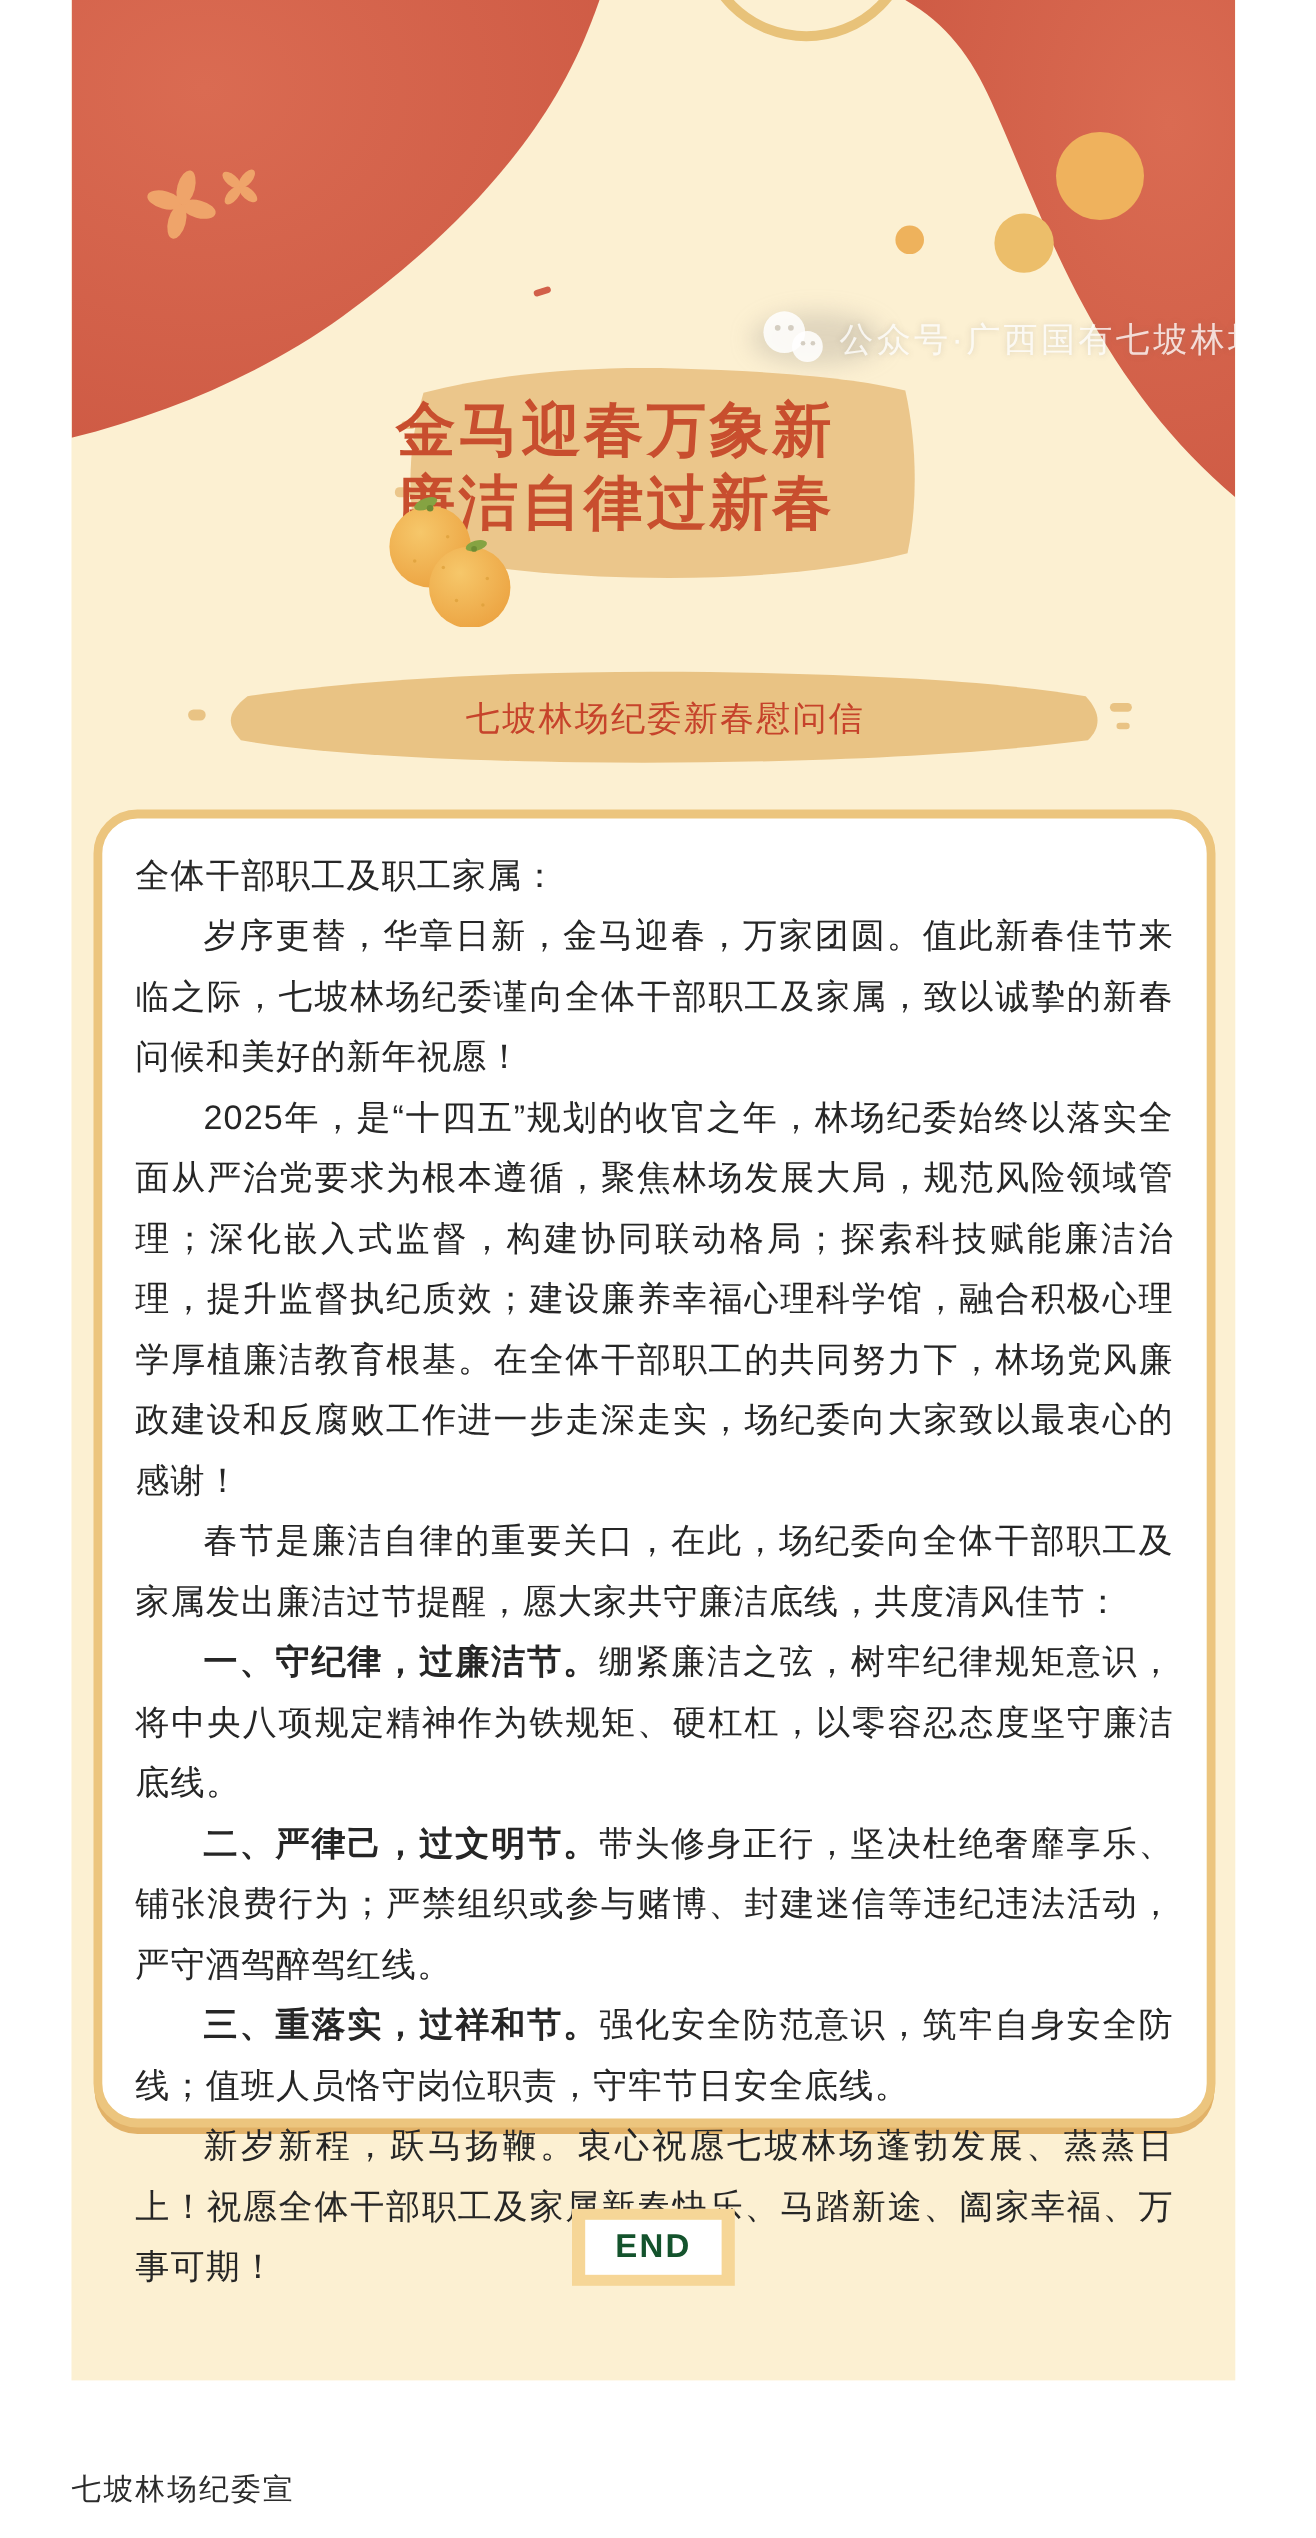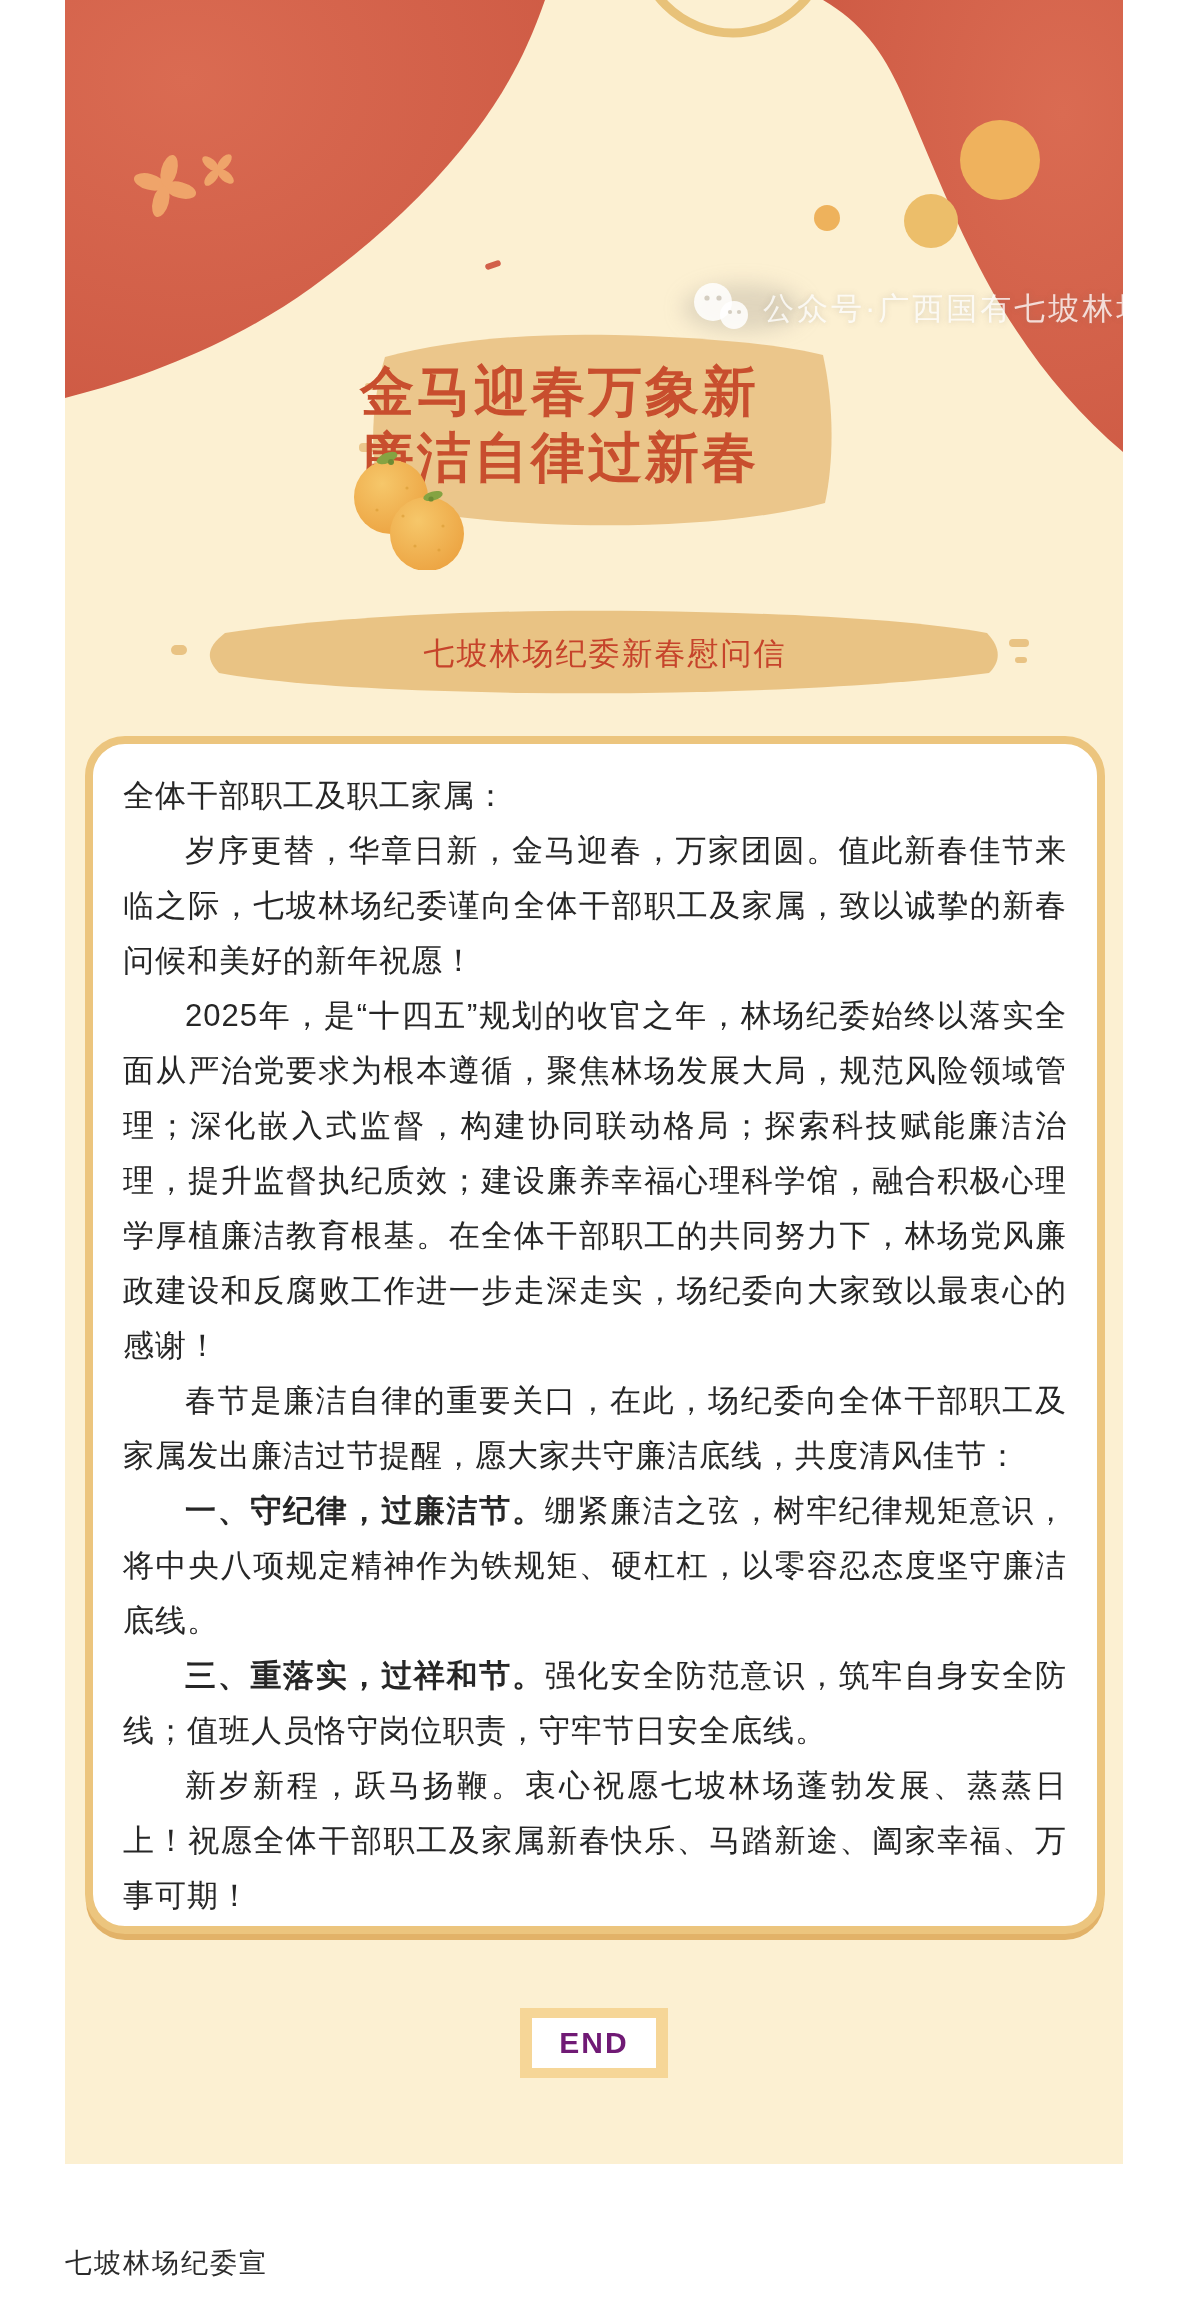--- a/index.html
+++ b/index.html
@@ -29,21 +29,21 @@
   .letter{position:absolute;left:20px;top:736px;width:1020px;height:1198px;box-sizing:border-box;
           background:#ffffff;border:8px solid #ecc57e;border-radius:40px;
           box-shadow:0 7px 0 -1px #e2b268;padding:24px 30px;}
   .letter .para{margin:0;font-size:31px;line-height:55px;color:#262626;letter-spacing:1px;text-align:justify;}
   .letter .para.indent{text-indent:2em;}
   .letter .para b{font-weight:bold;}
 
   
   .end{position:absolute;left:455px;top:2008px;width:148px;height:70px;background:#f6d697;box-sizing:border-box;padding:10px 12px;}
   .end-inner{width:100%;height:100%;background:#ffffff;display:flex;align-items:center;justify-content:center;}
-  .end-inner span{font-size:30px;font-weight:bold;color:#701a75;letter-spacing:2px;}
+  .end-inner span{font-size:30px;font-weight:bold;color:#14532d;letter-spacing:2px;}
 
   
   .footer{position:absolute;left:65px;top:2245px;font-size:27px;color:#2b2b2b;letter-spacing:2px;}
 </style>
 </head>
 <body>
 
 <div class="page">
   <div class="poster">
 
@@ -152,20 +152,21 @@
     </svg>
     <div class="banner-text">七坡林场纪委新春慰问信</div>
 
     <div class="letter">
       <div class="letter-body">
           <p class="para">全体干部职工及职工家属：</p>
           <p class="para indent">岁序更替，华章日新，金马迎春，万家团圆。值此新春佳节来临之际，七坡林场纪委谨向全体干部职工及家属，致以诚挚的新春问候和美好的新年祝愿！</p>
           <p class="para indent">2025年，是“十四五”规划的收官之年，林场纪委始终以落实全面从严治党要求为根本遵循，聚焦林场发展大局，规范风险领域管理；深化嵌入式监督，构建协同联动格局；探索科技赋能廉洁治理，提升监督执纪质效；建设廉养幸福心理科学馆，融合积极心理学厚植廉洁教育根基。在全体干部职工的共同努力下，林场党风廉政建设和反腐败工作进一步走深走实，场纪委向大家致以最衷心的感谢！</p>
           <p class="para indent">春节是廉洁自律的重要关口，在此，场纪委向全体干部职工及家属发出廉洁过节提醒，愿大家共守廉洁底线，共度清风佳节：</p>
           <p class="para indent"><b>一、守纪律，过廉洁节。</b>绷紧廉洁之弦，树牢纪律规矩意识，将中央八项规定精神作为铁规矩、硬杠杠，以零容忍态度坚守廉洁底线。</p>
+          <p class="para indent"><b>二、严律己，过文明节。</b>带头修身正行，坚决杜绝奢靡享乐、铺张浪费行为；严禁组织或参与赌博、封建迷信等违纪违法活动，严守酒驾醉驾红线。</p>
           <p class="para indent"><b>三、重落实，过祥和节。</b>强化安全防范意识，筑牢自身安全防线；值班人员恪守岗位职责，守牢节日安全底线。</p>
           <p class="para indent">新岁新程，跃马扬鞭。衷心祝愿七坡林场蓬勃发展、蒸蒸日上！祝愿全体干部职工及家属新春快乐、马踏新途、阖家幸福、万事可期！</p>
         </div>
     </div>
 
     <div class="end">
       <div class="end-inner">
         <span>END</span>
       </div>
     </div>

